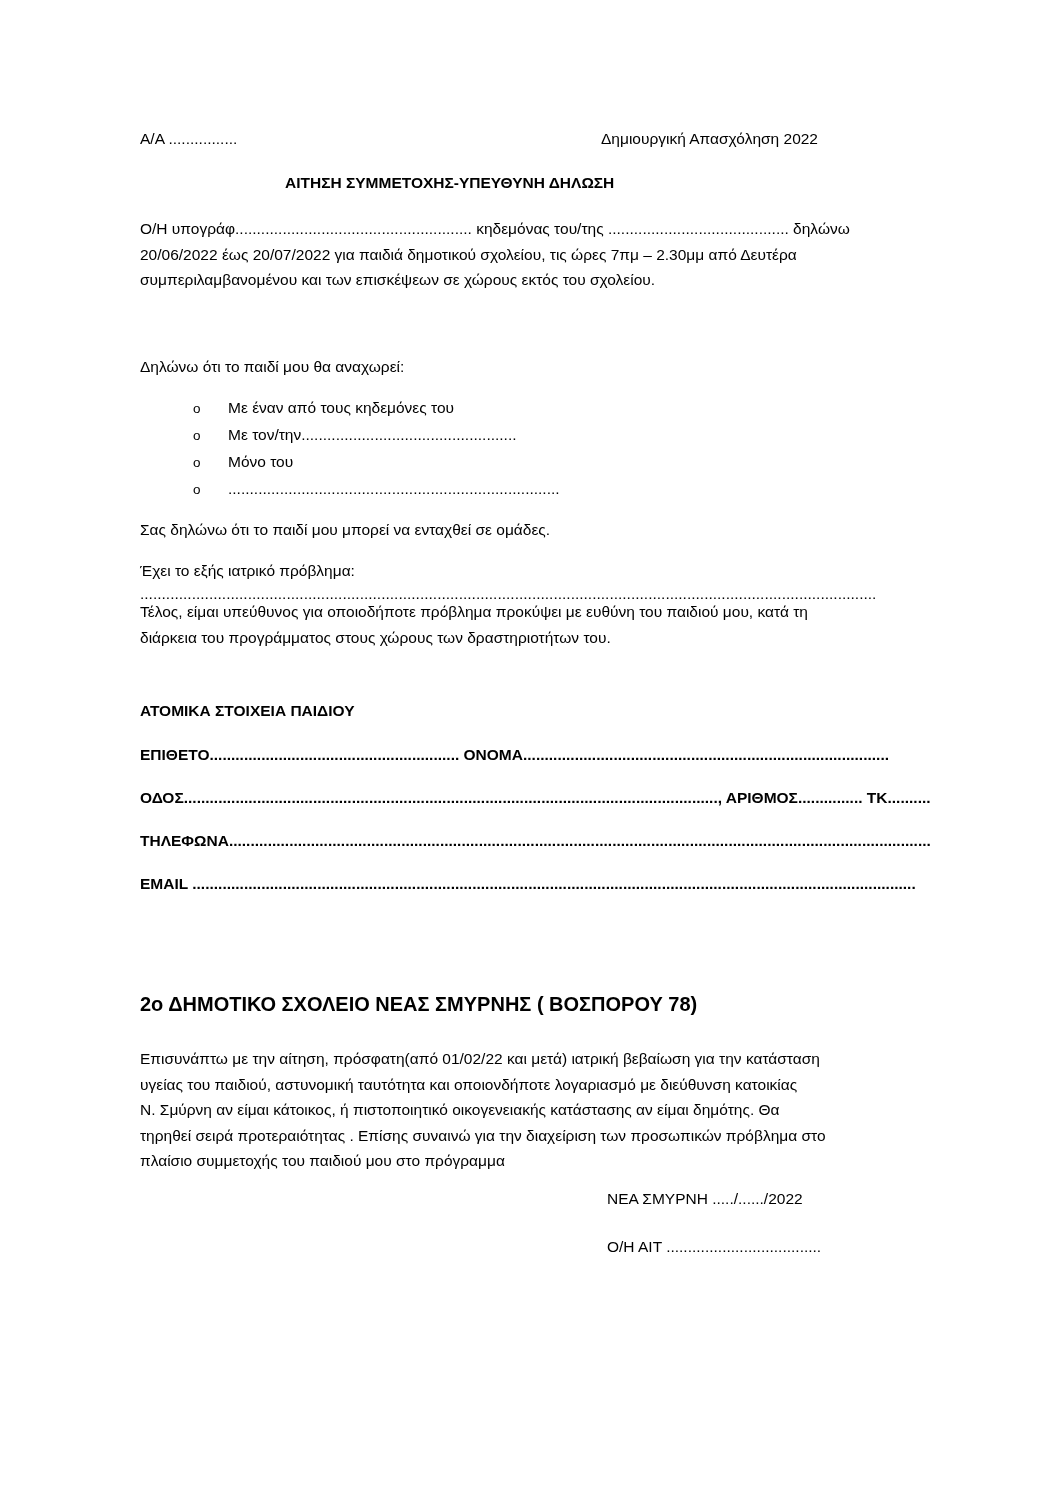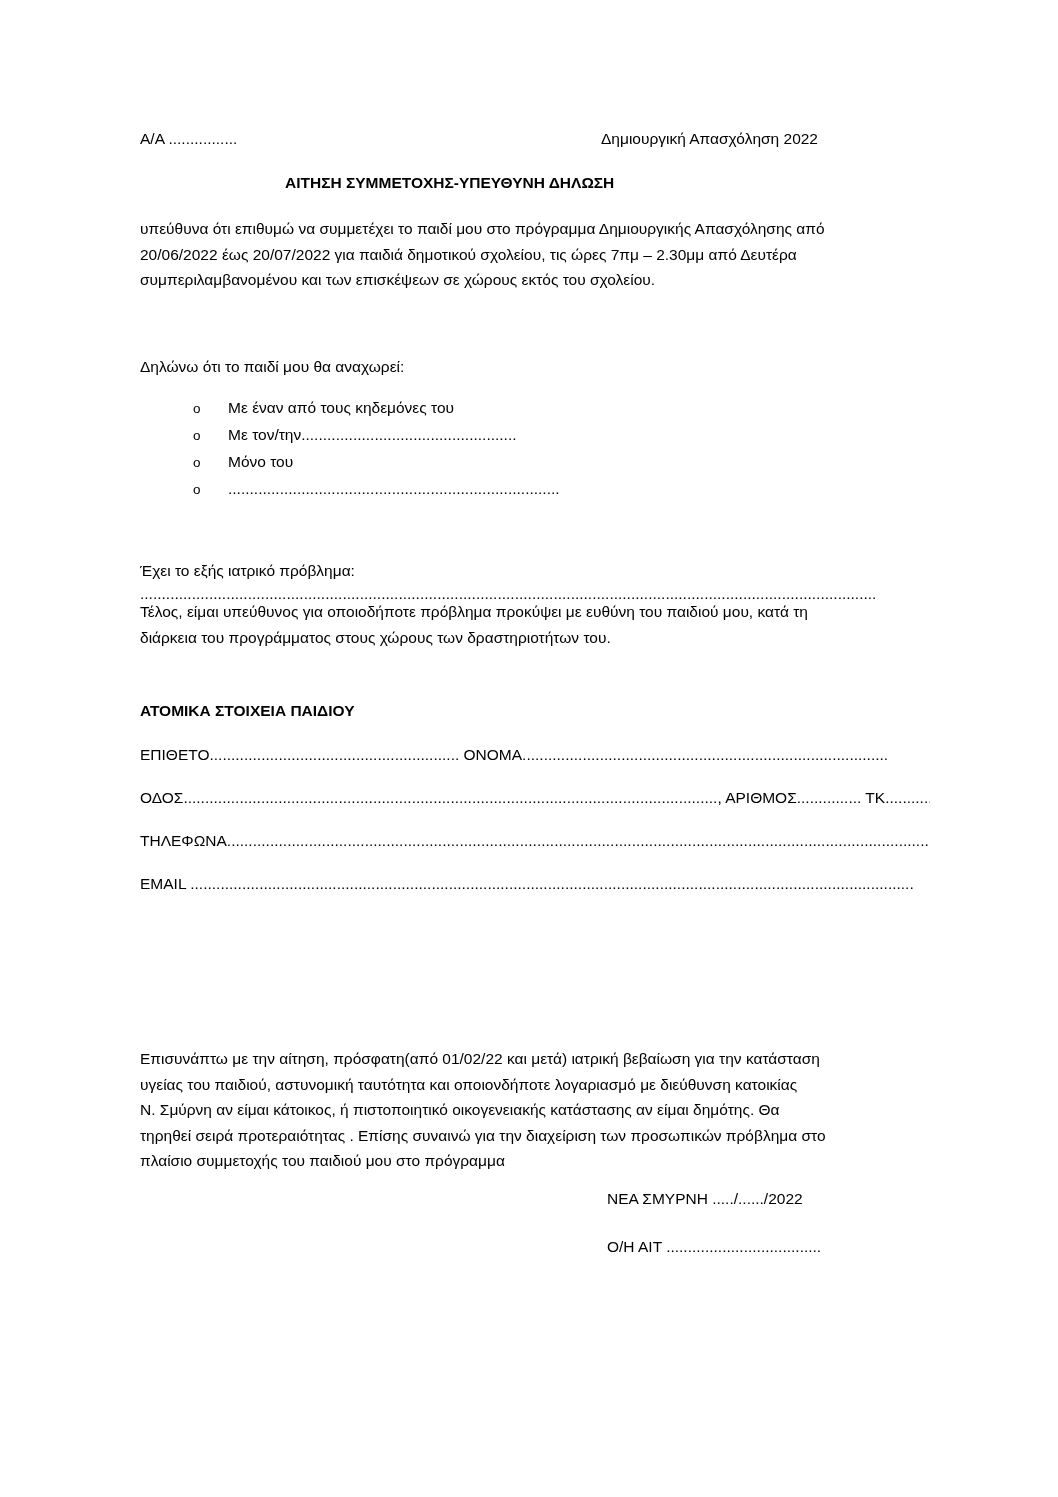--- a/index.html
+++ b/index.html
@@ -55,20 +55,21 @@
   .b-meddots { top: 585px; overflow: hidden; max-width: 780px; }
   .b-resp { top: 599px; }
   .b-childhead { top: 702px; font-weight: bold; }
   .b-fields { top: 742px; }
   .b-fields .field {
     height: 43px;
     line-height: 25.6px;
     white-space: nowrap;
     overflow: hidden;
     max-width: 790px;
+    font-weight: bold;
   }
   .b-school {
     top: 993px;
     font-weight: bold;
     font-size: 20px;
   }
   .b-attach { top: 1046px; }
   .b-date { top: 1190px; left: 607px; }
   .b-sig { top: 1238px; left: 607px; }
 </style>
@@ -78,21 +79,21 @@
 <div class="page">
 
   <div class="abs b-header">
     <span>Α/Α ................</span>
     <span>Δημιουργική Απασχόληση 2022</span>
   </div>
 
   <div class="abs b-title">ΑΙΤΗΣΗ ΣΥΜΜΕΤΟΧΗΣ-ΥΠΕΥΘΥΝΗ ΔΗΛΩΣΗ</div>
 
   <div class="abs para b-intro">
-    <div class="line">υπεύθυνα ότι επιθυμώ να συμμετέχει το παιδί μου στο πρόγραμμα Δημιουργικής Απασχόλησης από</div>
+    <div class="line">Ο/Η υπογράφ....................................................... κηδεμόνας του/της .......................................... δηλώνω</div>
     <div class="line">20/06/2022 έως 20/07/2022 για παιδιά δημοτικού σχολείου, τις ώρες 7πμ – 2.30μμ από Δευτέρα</div>
     <div class="line">συμπεριλαμβανομένου και των επισκέψεων σε χώρους εκτός του σχολείου.</div>
   </div>
 
   <div class="abs b-departure">Δηλώνω ότι το παιδί μου θα αναχωρεί:</div>
 
   <div class="abs b-options">
     <div class="li">
       <span class="marker">o</span><span>Με έναν από τους κηδεμόνες του</span>
     </div>
@@ -100,38 +101,40 @@
       <span class="marker">o</span><span>Με τον/την..................................................</span>
     </div>
     <div class="li">
       <span class="marker">o</span><span>Μόνο του</span>
     </div>
     <div class="li">
       <span class="marker">o</span><span>.............................................................................</span>
     </div>
   </div>
 
+  <div class="abs b-groups">Σας δηλώνω ότι το παιδί μου μπορεί να ενταχθεί σε ομάδες.</div>
 
   <div class="abs b-medlabel">Έχει το εξής ιατρικό πρόβλημα:</div>
   <div class="abs b-meddots">...........................................................................................................................................................................</div>
 
   <div class="abs para b-resp">
     <div class="line">Τέλος, είμαι υπεύθυνος για οποιοδήποτε πρόβλημα προκύψει με ευθύνη του παιδιού μου, κατά τη</div>
     <div class="line">διάρκεια του προγράμματος στους χώρους των δραστηριοτήτων του.</div>
   </div>
 
   <div class="abs b-childhead">ΑΤΟΜΙΚΑ ΣΤΟΙΧΕΙΑ ΠΑΙΔΙΟΥ</div>
 
   <div class="abs b-fields">
     <div class="field">ΕΠΙΘΕΤΟ..........................................................  ΟΝΟΜΑ.....................................................................................</div>
     <div class="field">ΟΔΟΣ............................................................................................................................, ΑΡΙΘΜΟΣ............... ΤΚ...................</div>
     <div class="field">ΤΗΛΕΦΩΝΑ......................................................................................................................................................................</div>
     <div class="field">EMAIL ........................................................................................................................................................................</div>
   </div>
 
+  <div class="abs b-school">2ο ΔΗΜΟΤΙΚΟ ΣΧΟΛΕΙΟ ΝΕΑΣ ΣΜΥΡΝΗΣ ( ΒΟΣΠΟΡΟΥ 78)</div>
 
   <div class="abs para b-attach">
     <div class="line">Επισυνάπτω με την αίτηση, πρόσφατη(από 01/02/22 και μετά) ιατρική βεβαίωση για την κατάσταση</div>
     <div class="line">υγείας του παιδιού, αστυνομική ταυτότητα και οποιονδήποτε λογαριασμό με διεύθυνση κατοικίας</div>
     <div class="line">Ν. Σμύρνη αν είμαι κάτοικος, ή πιστοποιητικό οικογενειακής κατάστασης αν είμαι δημότης. Θα</div>
     <div class="line">τηρηθεί σειρά προτεραιότητας . Επίσης συναινώ για την διαχείριση των προσωπικών πρόβλημα στο</div>
     <div class="line">πλαίσιο συμμετοχής του παιδιού μου στο πρόγραμμα</div>
   </div>
 
   <div class="abs b-date">ΝΕΑ ΣΜΥΡΝΗ  ...../....../2022</div>

